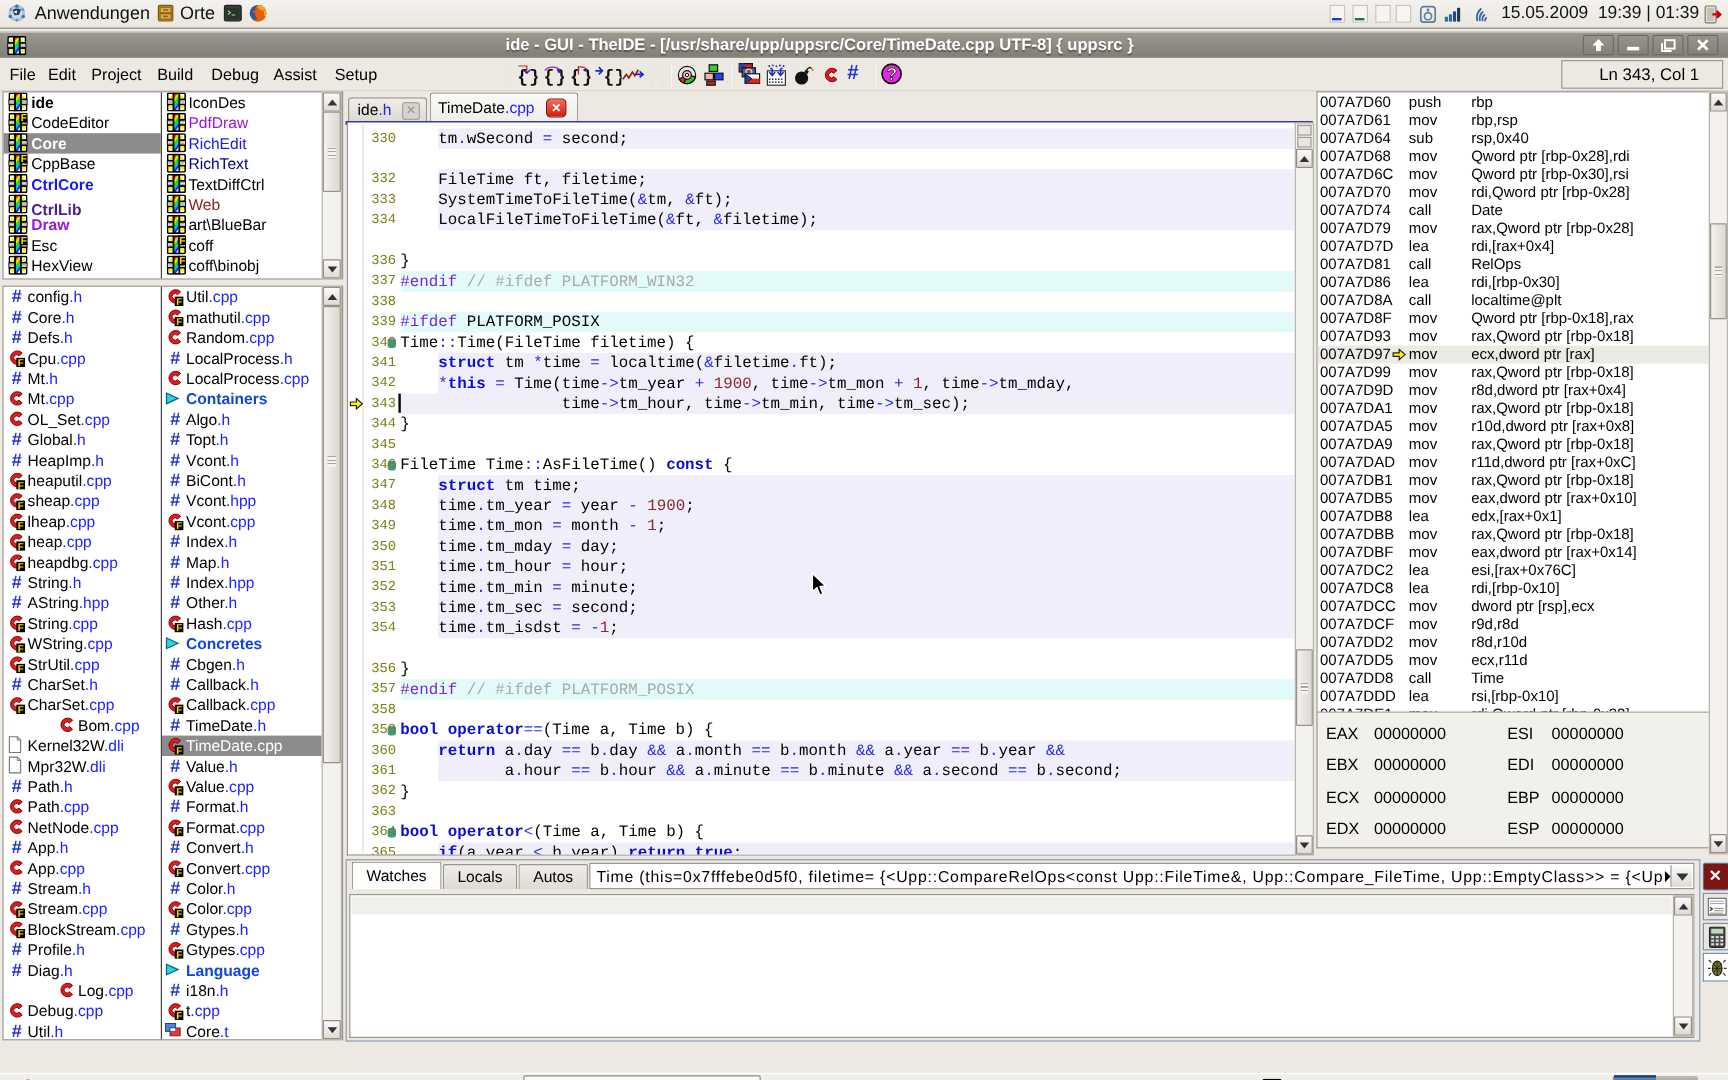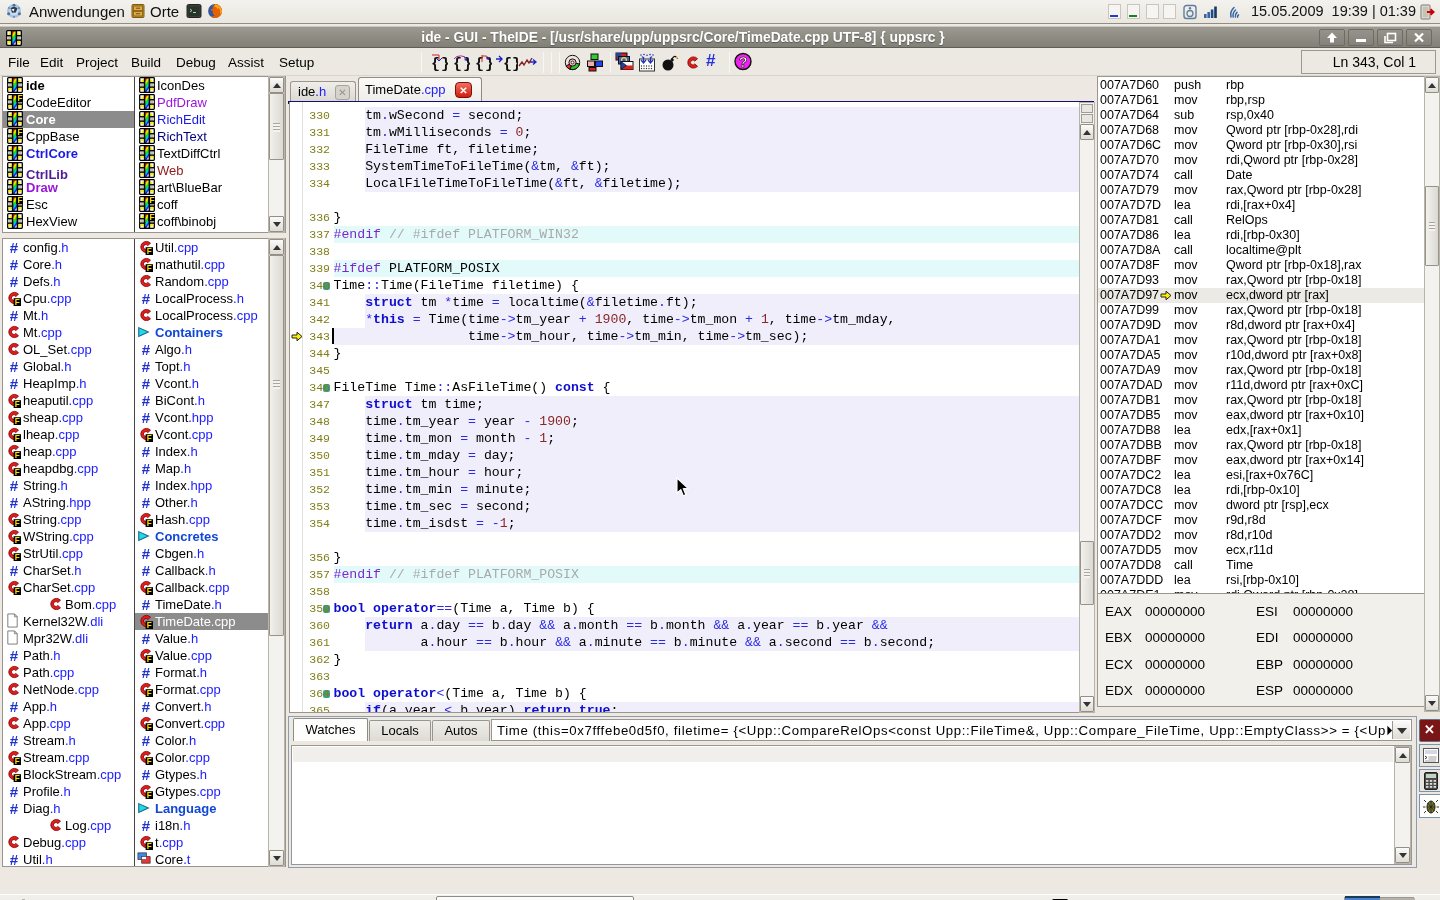--- a/index.html
+++ b/index.html
@@ -629,25 +629,20 @@
 </div>
 </div>
 <div class="abs" style="left:288px;top:101px;width:806px;height:2.5px;background:#10106e"></div>
 <div id="edit">
 <div class="abs" style="left:12px;top:0;width:1px;height:611px;background:#e0e0da"></div>
 <div class="cl" style="top:5px">
 <div class="band lav" style="left:75.18px"></div>
 <div class="lnum">330</div>
 <div class="ctext">    tm<span class="o">.</span>wSecond <span class="o">=</span> second;</div>
 </div>
-<div class="cl" style="top:22px">
-<div class="band lav" style="left:75.18px"></div>
-<div class="lnum">331</div>
-<div class="ctext">    tm<span class="o">.</span>wMilliseconds <span class="o">=</span> <span class="num">0</span>;</div>
-</div>
 <div class="cl" style="top:39px">
 <div class="band lav" style="left:75.18px"></div>
 <div class="lnum">332</div>
 <div class="ctext">    FileTime ft, filetime;</div>
 </div>
 <div class="cl" style="top:56px">
 <div class="band lav" style="left:75.18px"></div>
 <div class="lnum">333</div>
 <div class="ctext">    SystemTimeToFileTime(<span class="o">&amp;</span>tm, <span class="o">&amp;</span>ft);</div>
 </div>

